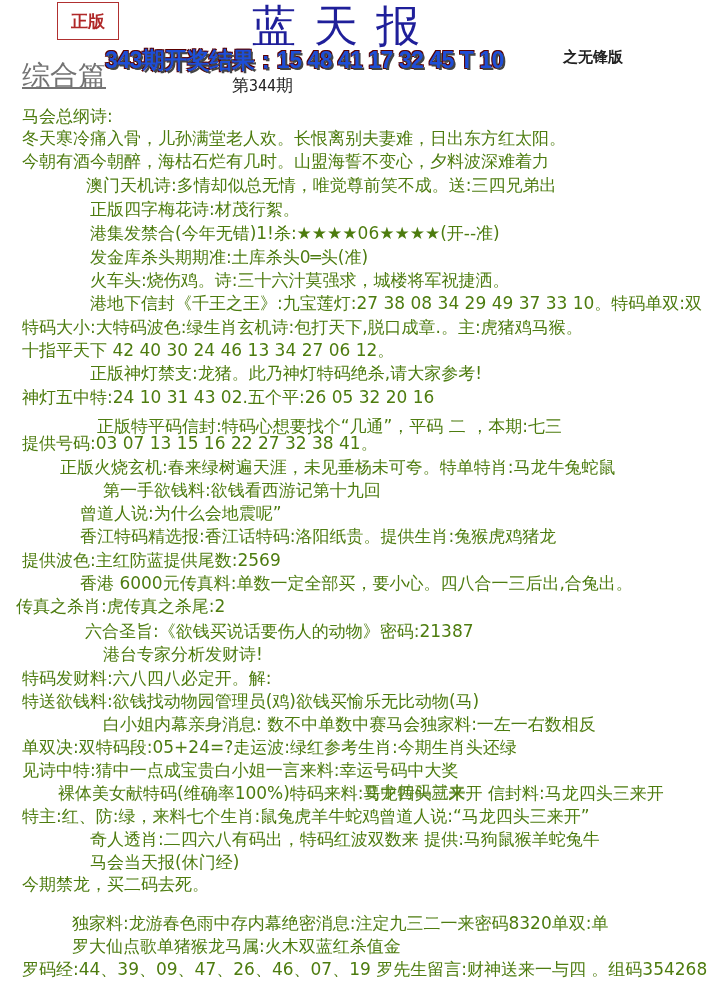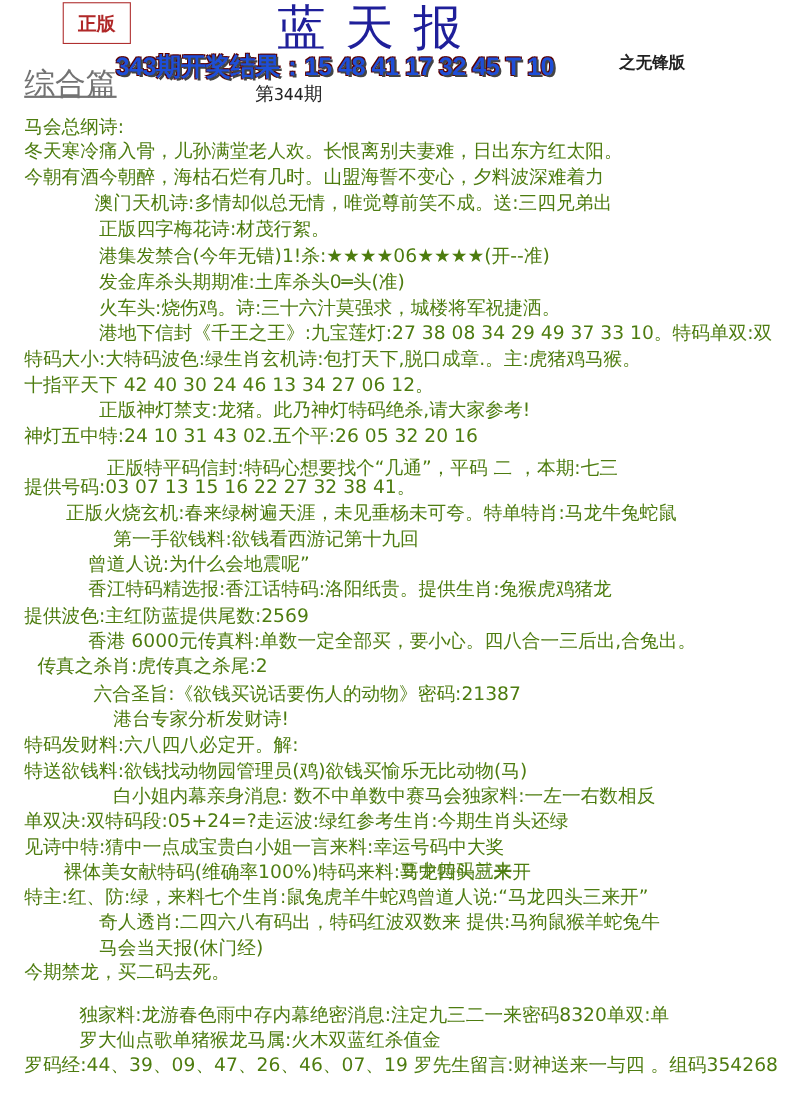--- a/index.html
+++ b/index.html
@@ -54,32 +54,32 @@
     <div class="line" style="left: 90px; top: 362px;">正版神灯禁支:龙猪。此乃神灯特码绝杀,请大家参考!</div>
     <div class="line" style="left: 22px; top: 386px;">神灯五中特:24 10 31 43 02.五个平:26 05 32 20 16</div>
     <div class="line" style="left: 60px; top: 415px; margin-left: 37px;">正版特平码信封:特码心想要找个“几通”，平码  二  ，本期:七三</div>
     <div class="line" style="left: 22px; top: 432px;">提供号码:03 07 13 15 16 22 27 32 38 41。</div>
     <div class="line" style="left: 60px; top: 456px;">正版火烧玄机:春来绿树遍天涯，未见垂杨未可夸。特单特肖:马龙牛兔蛇鼠</div>
     <div class="line" style="left: 103px; top: 479px;">第一手欲钱料:欲钱看西游记第十九回</div>
     <div class="line" style="left: 80px; top: 502px;">曾道人说:为什么会地震呢”</div>
     <div class="line" style="left: 80px; top: 525px;">香江特码精选报:香江话特码:洛阳纸贵。提供生肖:兔猴虎鸡猪龙</div>
     <div class="line" style="left: 22px; top: 549px;">提供波色:主红防蓝提供尾数:2569</div>
     <div class="line" style="left: 80px; top: 572px;">香港 6000元传真料:单数一定全部买，要小心。四八合一三后出,合兔出。</div>
-    <div class="line" style="left: 34px; top: 595px;">传真之杀肖:虎传真之杀尾:2</div>
+    <div class="line" style="left: 16px; top: 595px;">传真之杀肖:虎传真之杀尾:2</div>
     <div class="line" style="left: 85px; top: 620px;">六合圣旨:《欲钱买说话要伤人的动物》密码:21387</div>
     <div class="line" style="left: 103px; top: 643px;">港台专家分析发财诗!</div>
     <div class="line" style="left: 22px; top: 667px;">特码发财料:六八四八必定开。解:</div>
     <div class="line" style="left: 22px; top: 690px;">特送欲钱料:欲钱找动物园管理员(鸡)欲钱买愉乐无比动物(马)</div>
     <div class="line" style="left: 103px; top: 713px;">白小姐内幕亲身消息:  数不中单数中赛马会独家料:一左一右数相反</div>
     <div class="line" style="left: 22px; top: 736px;">单双决:双特码段:05+24=?走运波:绿红参考生肖:今期生肖头还绿</div>
     <div class="line" style="left: 22px; top: 759px;">见诗中特:猜中一点成宝贵白小姐一言来料:幸运号码中大奖</div>
     <div class="line" style="left: 22px; top: 805px;">特主:红、防:绿，来料七个生肖:鼠兔虎羊牛蛇鸡曾道人说:“马龙四头三来开”</div>
     <div class="line" style="left: 90px; top: 828px;">奇人透肖:二四六八有码出，特码红波双数来 提供:马狗鼠猴羊蛇兔牛</div>
     <div class="line" style="left: 90px; top: 851px;">马会当天报(休门经)</div>
     <div class="line" style="left: 22px; top: 873px;">今期禁龙，买二码去死。</div>
     <div class="line" style="left: 72px; top: 912px;">独家料:龙游春色雨中存内幕绝密消息:注定九三二一来密码8320单双:单</div>
     <div class="line" style="left: 72px; top: 935px;">罗大仙点歌单猪猴龙马属:火木双蓝红杀值金</div>
     <div class="line" style="left: 22px; top: 958px;">罗码经:44、39、09、47、26、46、07、19 罗先生留言:财神送来一与四  。组码354268</div>
   </div>
 
 <div class="line" id="overlap-line" style="left: 58px; top: 782px;">
-  <span>裸体美女献特码(维确率100%)特码来料:</span><span class="overlay-wrap"><span>马龙四头三来开</span><span class="overlay-top">要中特码就来</span></span>
+  <span>裸体美女献特码(维确率100%)特码来料:</span><span class="overlay-wrap"><span>马龙四头三来开</span><span class="overlay-top">要中特码就来</span></span><span> 信封料:马龙四头三来开</span>
 </div>
 
 </body></html>

